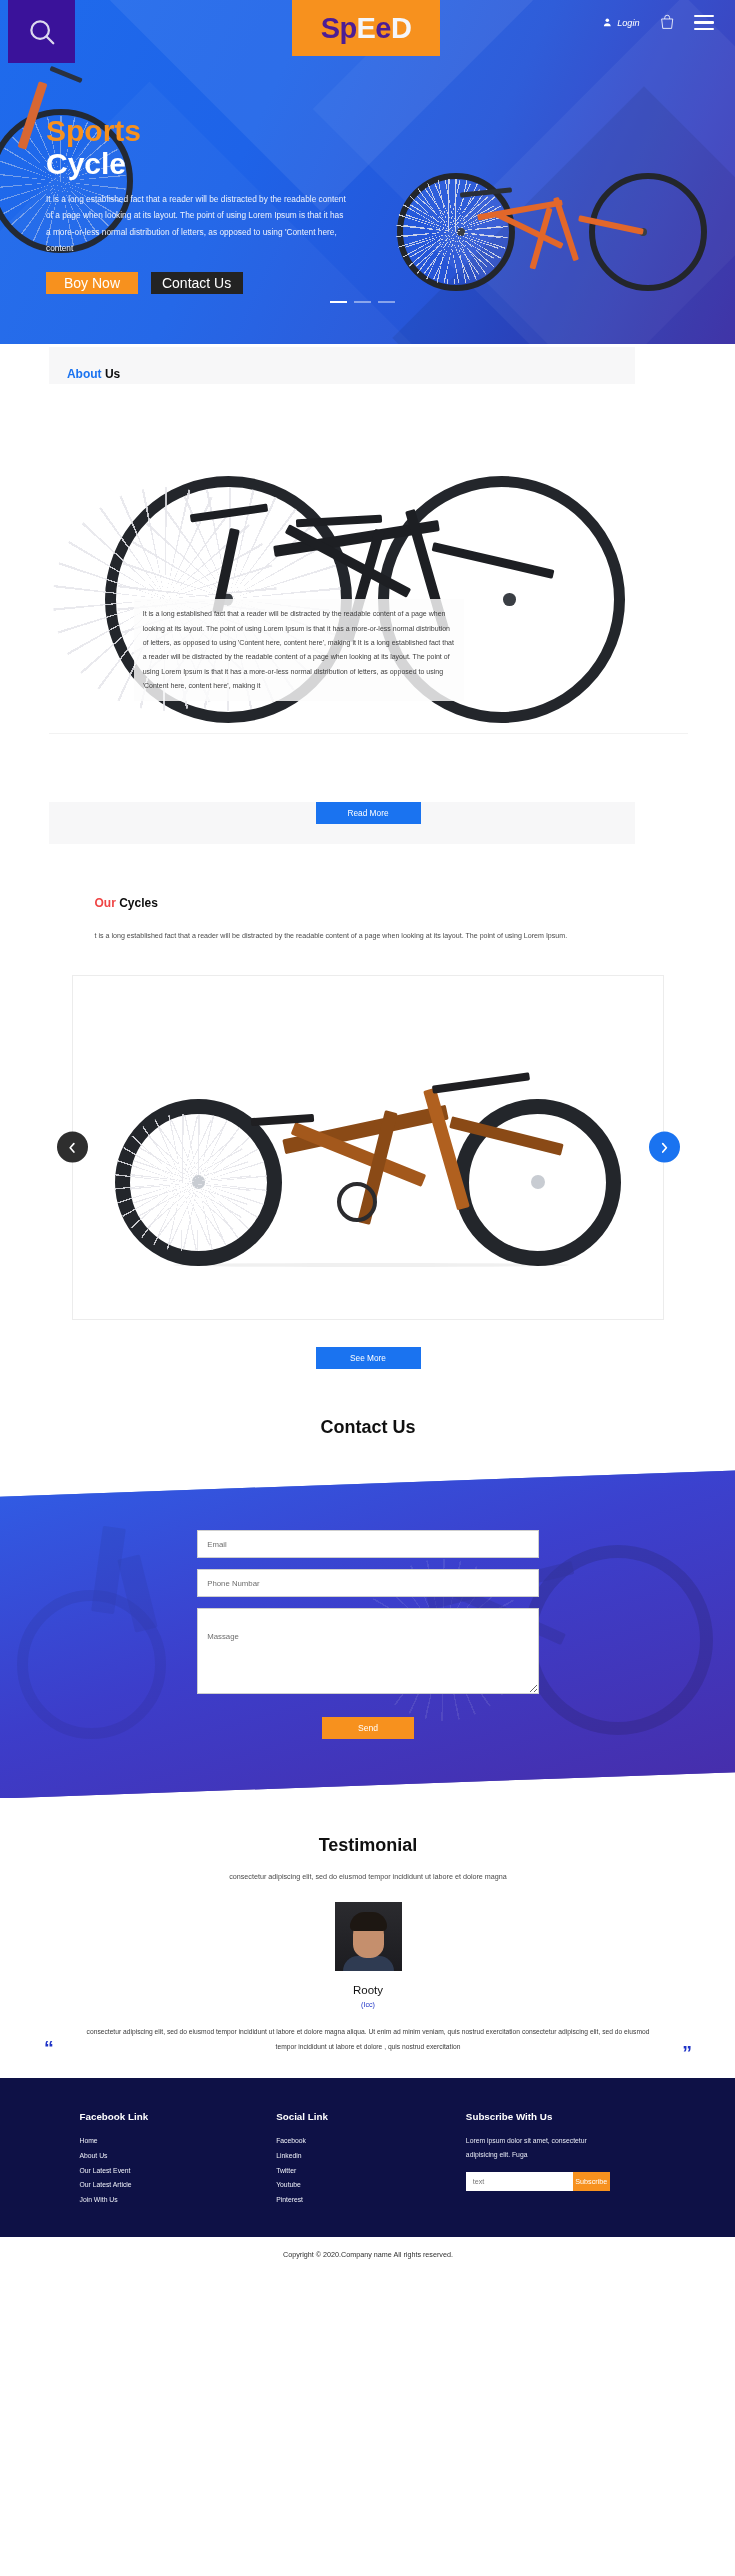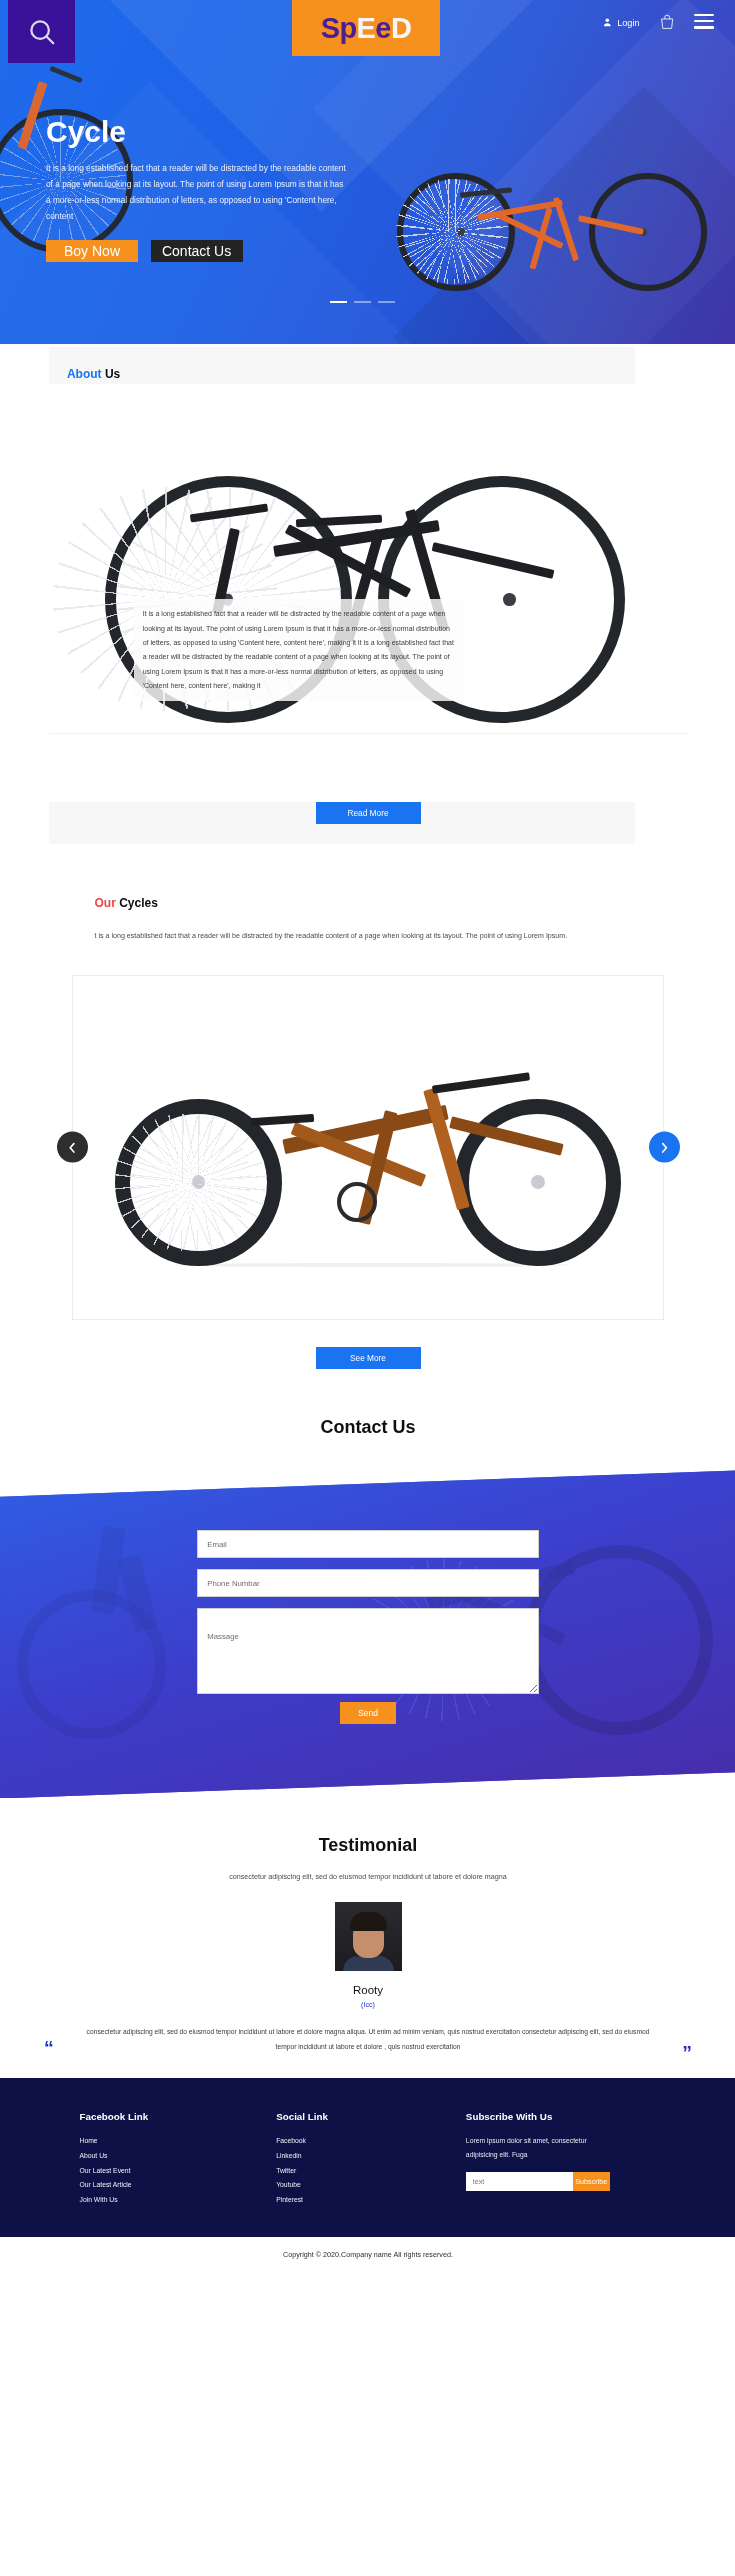--- a/index.html
+++ b/index.html
@@ -71,21 +71,21 @@
   .logo-text {
     font-size: 29px; font-weight: 800; letter-spacing: -0.6px;
     font-family: "Liberation Sans", sans-serif;
   }
   .logo-text .b { color: #4c1d95; }
   .logo-text .w { color: #f4f6fb; }
 
   
   .topnav {
     position: absolute; right: 22px; top: 13.8px;
-    display: flex; gap: 20px; z-index: 12;
+    display: flex; align-items: center; gap: 20px; z-index: 12; font-style: italic;
   }
   .login { display: flex; align-items: center; gap: 5.2px; color: #fff; font-size: 9.2px; }
   .login svg { width: 8.6px; height: 8.6px; }
   .bag svg { width: 14.4px; height: 15.5px; }
   .burger { display: flex; flex-direction: column; gap: 4px; width: 20px; }
   .burger span { display:block; height: 2.3px; background: #fff; border-radius: 1.1px; }
 
   
   .bike-left {
     position: absolute; left: -17px; top: 75px; width: 172px; height: 190px;
@@ -200,21 +200,21 @@
   }
   .form input, .form textarea {
     display: block; width: 342px; background: #fff; border: 0.6px solid #cfcfcf;
     font-size: 7.8px; color: #555; padding: 0 9.2px;
     font-family: "Liberation Sans", sans-serif;
   }
   .form input { height: 28px; margin-bottom: 11px; }
   .form textarea { height: 86px; padding-top: 23px; resize: vertical; }
   .form input::placeholder, .form textarea::placeholder { color: #6e6e6e; }
   .btn-send {
-    display: block; margin: 8px auto 0; width: 56px; height: 22px;
+    display: block; margin: 23px auto 0; width: 92px; height: 22px;
     background: #f7911e; color: #fff; border: none; font-size: 8.6px; cursor: pointer;
     font-family: "Liberation Sans", sans-serif;
   }
 
   
   .testi { width: 736px; background: #fff; padding: 37px 0 23px; position: relative; }
   .testi-title { text-align: center; font-size: 18px; font-weight: 800; color: #101010; }
   .testi-sub { text-align: center; font-size: 7.2px; color: #4a4a4a; margin-top: 16px; }
   .avatar {
     width: 67px; height: 69px; margin: 20.7px auto 0;
@@ -312,20 +312,21 @@
       </svg>
     </div>
     <div class="burger">
       <span></span>
       <span></span>
       <span></span>
     </div>
   </nav>
 
   <div class="hero-content">
+    <div class="hero-title1">Sports</div>
     <div class="hero-title2">Cycle</div>
     <p class="hero-para">It is a long established fact that a reader will be distracted by the readable content of a page when looking at its layout. The point of using Lorem Ipsum is that it has a more-or-less normal distribution of letters, as opposed to using 'Content here, content</p>
     <div class="hero-btns">
       <button class="btn btn-buy">Boy Now</button>
       <button class="btn btn-contact">Contact Us</button>
     </div>
   </div>
 
   <div class="hero-dots">
     <i class="active"></i>

